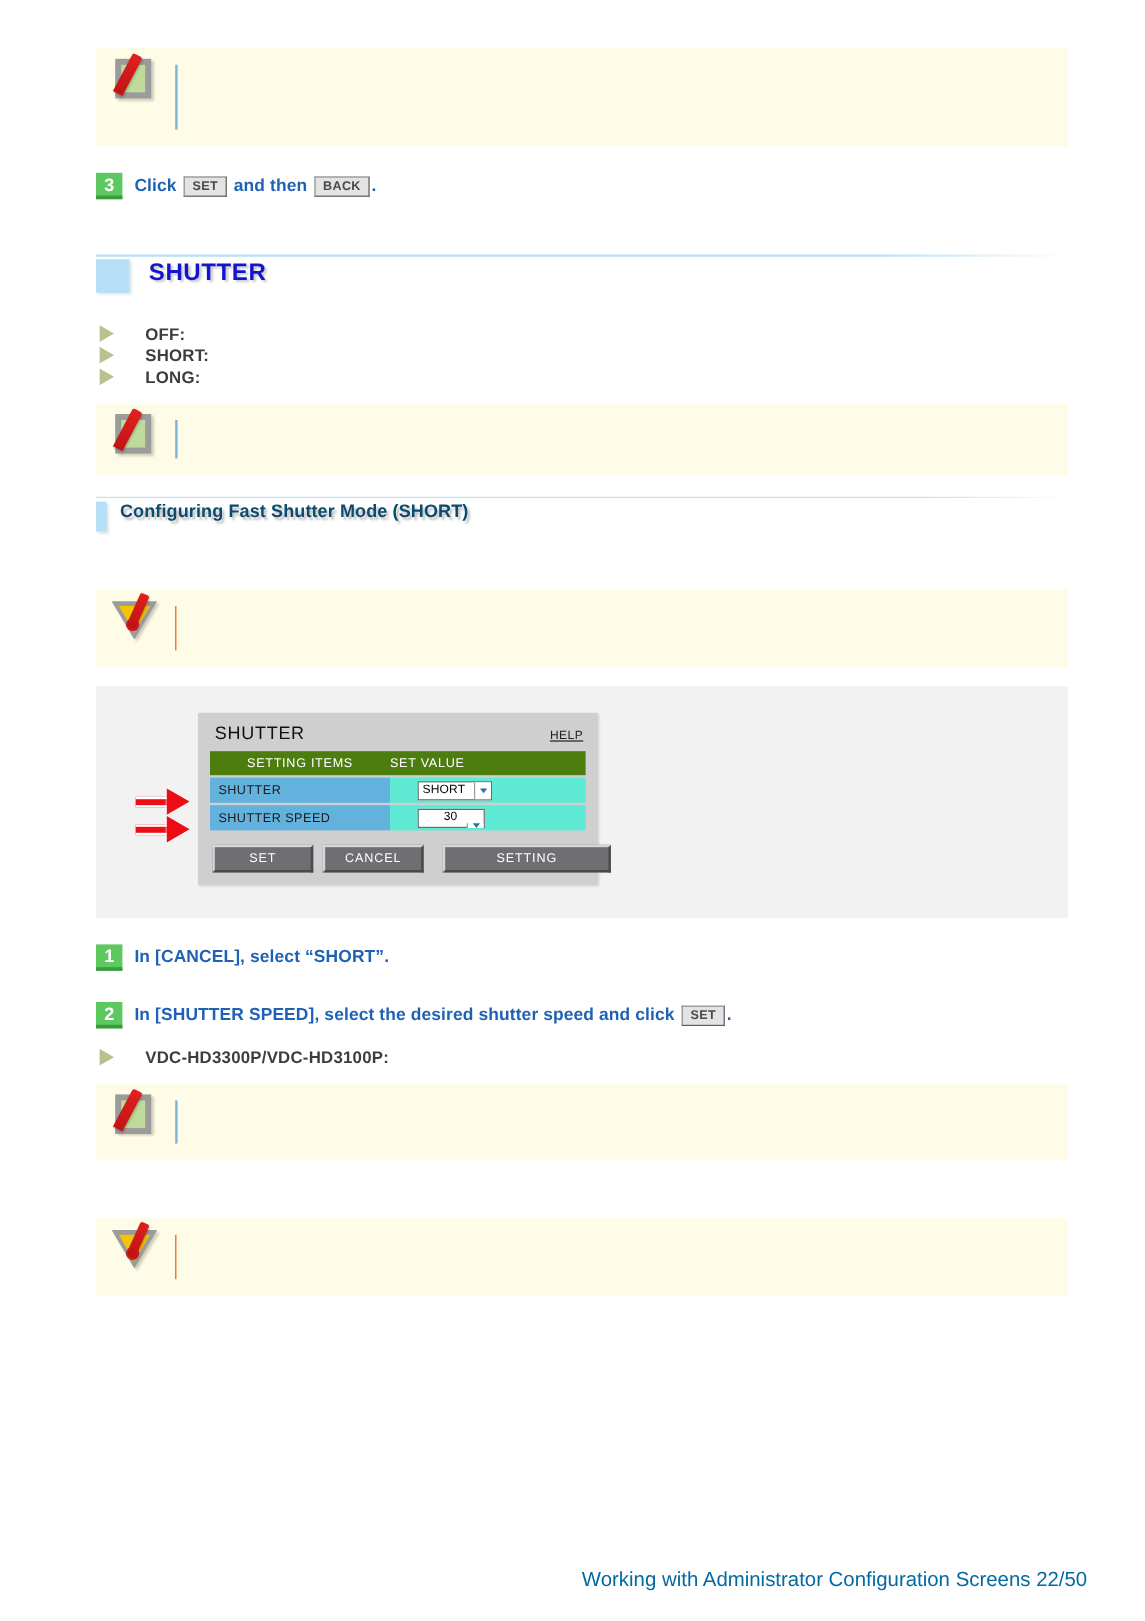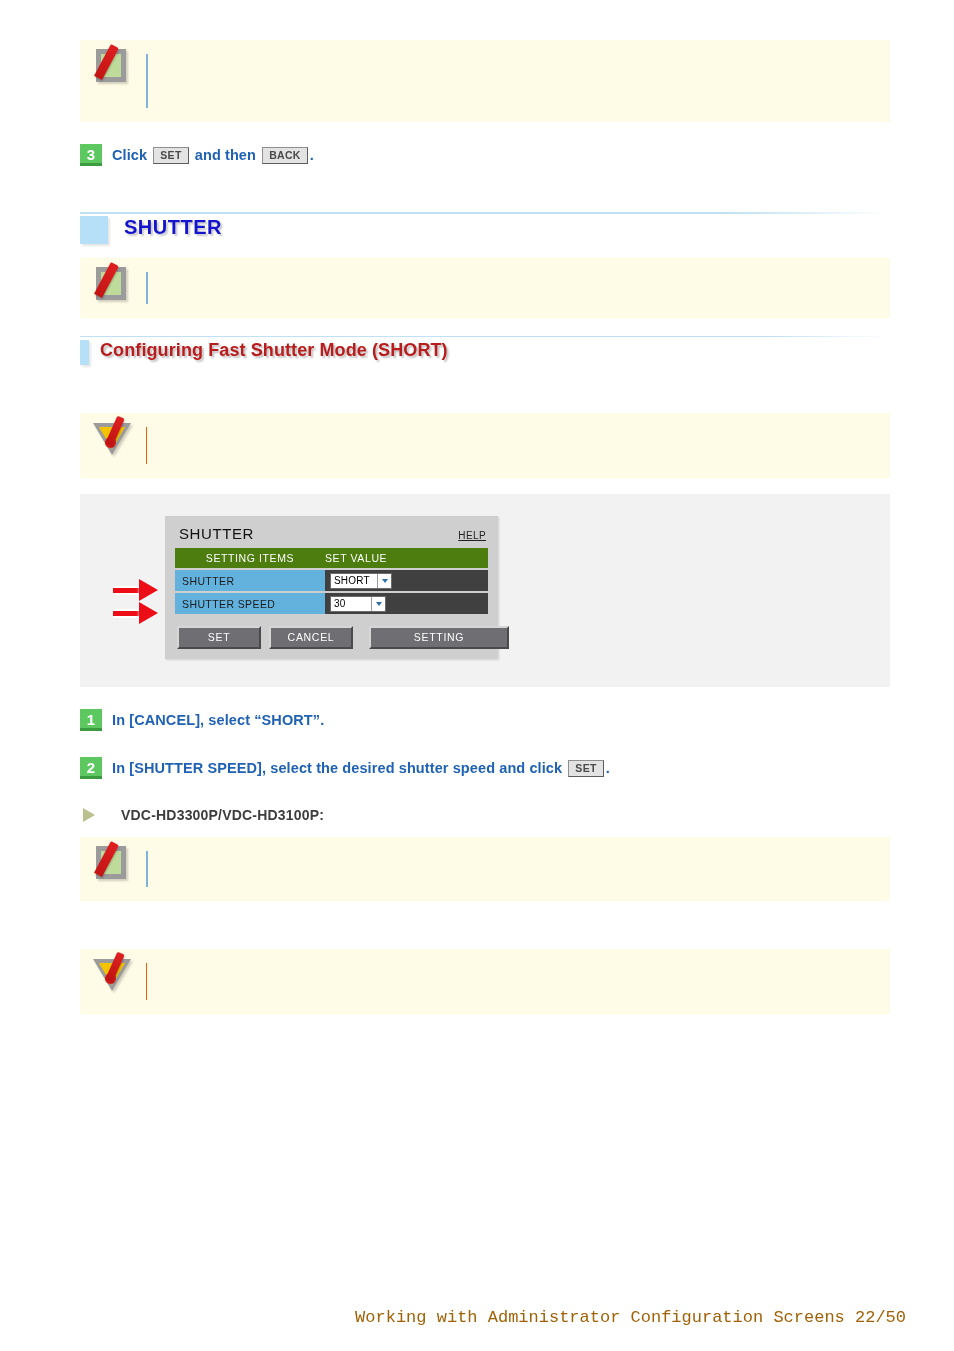--- a/index.html
+++ b/index.html
@@ -224,23 +224,23 @@
   }
   .h2-block {
     width: 9px;
     height: 25px;
     background: #b5e0f7;
     flex: 0 0 9px;
     box-shadow: 2px 2px 2px rgba(0,0,0,0.10);
   }
   .h2-text {
     margin-left: 11px;
-    font-size: 18px;
+    font-size: 15px;
     font-weight: bold;
-    color: #b91c1c;
+    color: #0c4a6e;
     letter-spacing: 0.1px;
     text-shadow: 2px 2px 2px rgba(0,0,0,0.25);
   }
 
   
   .bullet-row {
     display: flex;
     align-items: center;
     gap: 14px;
     margin: 2px 0;
@@ -317,24 +317,24 @@
     color: #1b1b1b;
     font-size: 10.5px;
     letter-spacing: 0.4px;
     display: flex;
     align-items: center;
     padding-left: 7px;
     box-sizing: border-box;
   }
   .dlg-row .value {
     flex: 1;
-    background: #404040;
+    background: #5eead4;
     display: flex;
     align-items: center;
-    padding-left: 5px;
+    padding-left: 23px;
     box-sizing: border-box;
   }
   .mini-select {
     background: #ffffff;
     border: 1px solid #6b6b6b;
     height: 16px;
     display: flex;
     align-items: center;
     font-size: 10px;
     color: #000;
@@ -357,21 +357,21 @@
     margin-left: auto;
   }
   .mini-select .caret::after {
     content: "";
     width: 0; height: 0;
     border-left: 3.5px solid transparent;
     border-right: 3.5px solid transparent;
     border-top: 4px solid #2f6fa8;
   }
   .sel-shutter { width: 62px; }
-  .sel-speed { width: 56px; }
+  .sel-speed { width: 56px; flex-direction: column; }
 
   .dlg-btnrow {
     display: flex;
     gap: 8px;
     margin-top: 12px;
     padding: 0 2px;
   }
   .dlg-btn {
     background: #6e6e73;
     border-top: 2px solid #d6d6d6;
@@ -415,23 +415,23 @@
     filter: drop-shadow(0 0 1.5px #ffffff);
   }
   .arrow-1 { top: 64px; }
   .arrow-2 { top: 87px; }
 
   
   .footer {
     position: absolute;
     right: 48px;
     bottom: 24px;
-    font-family: Liberation Mono, monospace;
+    font-family: Liberation Sans, sans-serif;
     font-size: 17px;
-    color: #a16207;
+    color: #0369a1;
     text-align: center;
   }
 </style>
 </head>
 <body>
 
 <div class="page">
   <div class="content">
 
     <div class="notebox" style="margin-top:40px;height:82px;">
@@ -457,20 +457,34 @@
     </div>
 
     <div class="h1-wrap" style="margin-top:46px;">
       <div class="h1-rule"></div>
       <div class="h1-row">
         <div class="h1-block"></div>
         <div class="h1-text">SHUTTER</div>
       </div>
     </div>
 
+    <div style="margin-top:26px;">
+      <div class="bullet-row">
+        <div class="bullet-tri"></div>
+        <div class="bullet-label">OFF:</div>
+      </div>
+      <div class="bullet-row">
+        <div class="bullet-tri"></div>
+        <div class="bullet-label">SHORT:</div>
+      </div>
+      <div class="bullet-row">
+        <div class="bullet-tri"></div>
+        <div class="bullet-label">LONG:</div>
+      </div>
+    </div>
 
     <div class="notebox" style="margin-top:14px;height:60px;">
       <div class="icon-cell">
         <div class="memo-icon">
           <div class="pad"></div>
           <div class="pad-inner"></div>
           <div class="pencil"></div>
         </div>
       </div>
       <div class="rule"></div>
@@ -555,21 +569,21 @@
     </div>
 
     <div class="step" style="margin-top:26px;">
       <div class="step-num">2</div>
       <div class="step-text">
         <span>In [SHUTTER SPEED], select the desired shutter speed and click</span>
         <span class="inline-btn">SET</span><span>.</span>
       </div>
     </div>
 
-    <div style="margin-top:28px;">
+    <div style="margin-top:16px;">
       <div class="bullet-row">
         <div class="bullet-tri"></div>
         <div class="bullet-label">VDC-HD3300P/VDC-HD3100P:</div>
       </div>
     </div>
 
     <div class="notebox" style="margin-top:14px;height:64px;">
       <div class="icon-cell">
         <div class="memo-icon">
           <div class="pad"></div>

